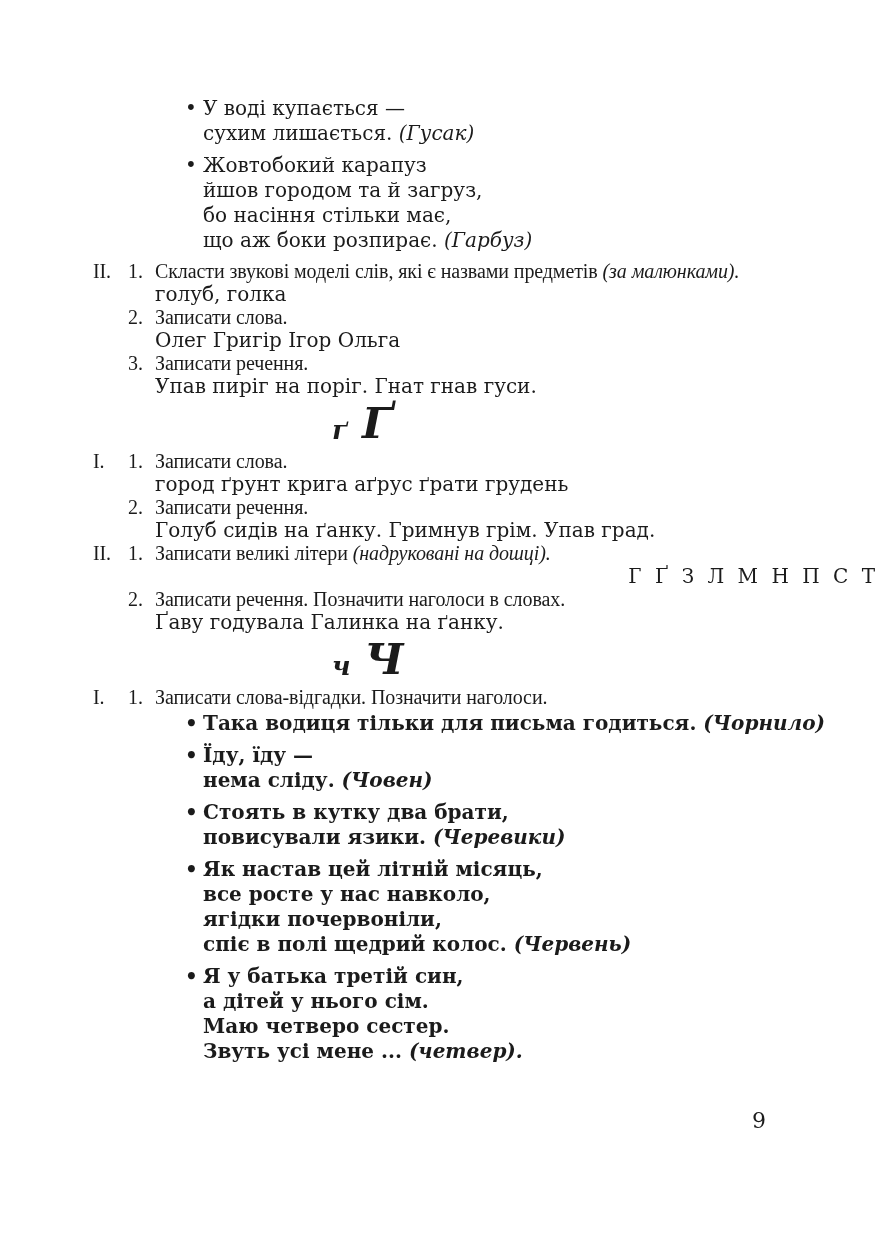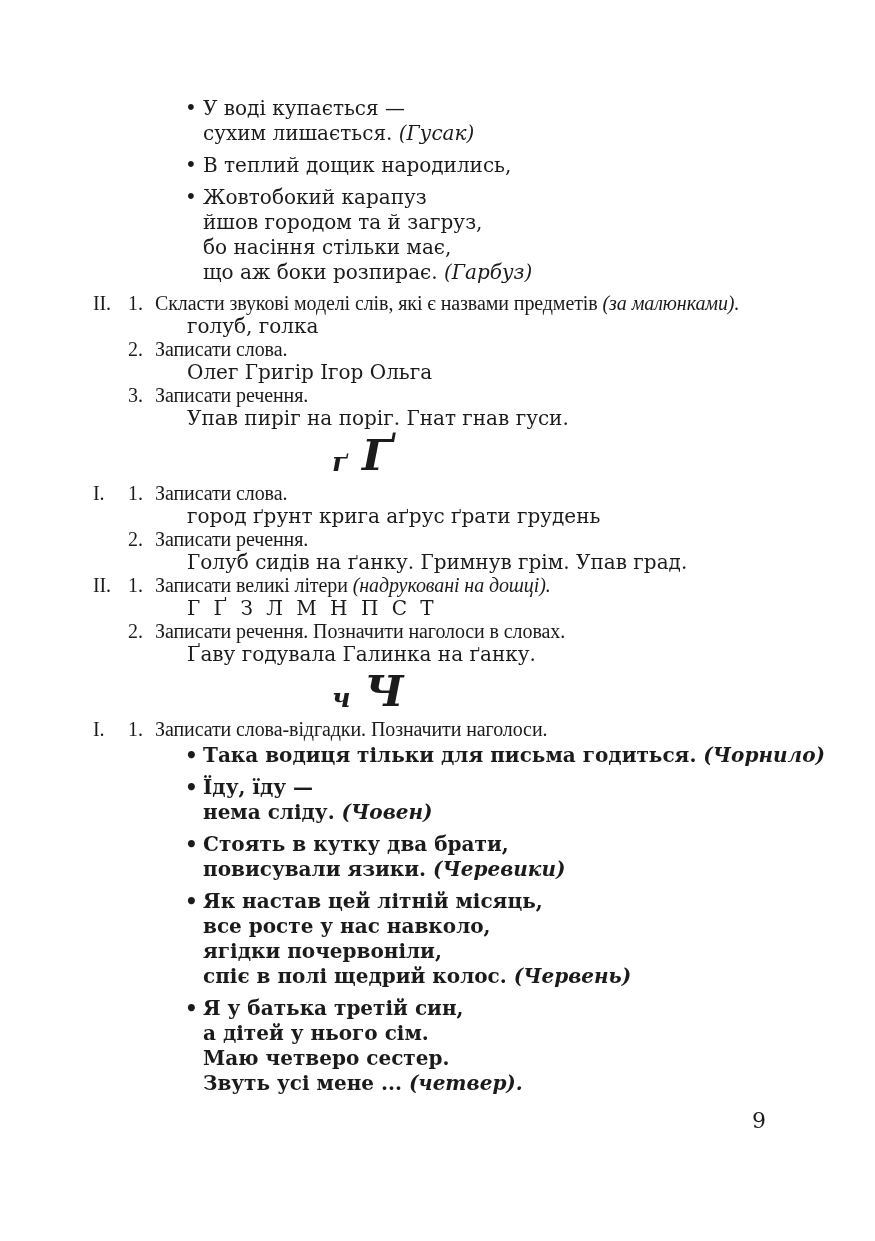--- a/index.html
+++ b/index.html
@@ -29,22 +29,22 @@
   .ex-row { display: flex; align-items: baseline; line-height: 23px; }
   .roman, .enum, .instr {
     font-family: "Liberation Serif", serif;
     font-weight: normal;
     letter-spacing: -0.1px;
   }
   .roman { flex: 0 0 35px; }
   .enum  { flex: 0 0 27px; }
   .instr { flex: 1; }
   .note  { font-style: italic; }
-  .ex-content { margin-left: 94px; line-height: 23px; }
-  .letters { word-spacing: 7px; }
+  .ex-content { margin-left: 62px; line-height: 23px; }
+  .letters { word-spacing: 7px; text-align: right; }
 
   
   .letter-heading {
     margin: 2px 0 6px 332px;
     height: 44px;
     display: flex;
     align-items: flex-end;
     gap: 14px;
     font-family: "DejaVu Serif", serif;
     font-weight: bold;
@@ -69,21 +69,20 @@
 
 <div class="page">
   <div class="content">
 
     <div class="riddles top">
       <div class="riddle-item">
         <div class="rline"><span class="b">•</span><span>У воді купається —</span></div>
         <div class="rline"><span>сухим лишається.</span> <span class="ans">(Гусак)</span></div>
       </div>
       <div class="riddle-item">
-        <div class="rline"><span class="b">•</span><span>В теплий дощик народились,</span></div>
       </div>
       <div class="riddle-item">
         <div class="rline"><span class="b">•</span><span>Жовтобокий карапуз</span></div>
         <div class="rline"><span>йшов городом та й загруз,</span></div>
         <div class="rline"><span>бо насіння стільки має,</span></div>
         <div class="rline"><span>що аж боки розпирає.</span> <span class="ans">(Гарбуз)</span></div>
       </div>
     </div>
 
     <div class="ex-block">

